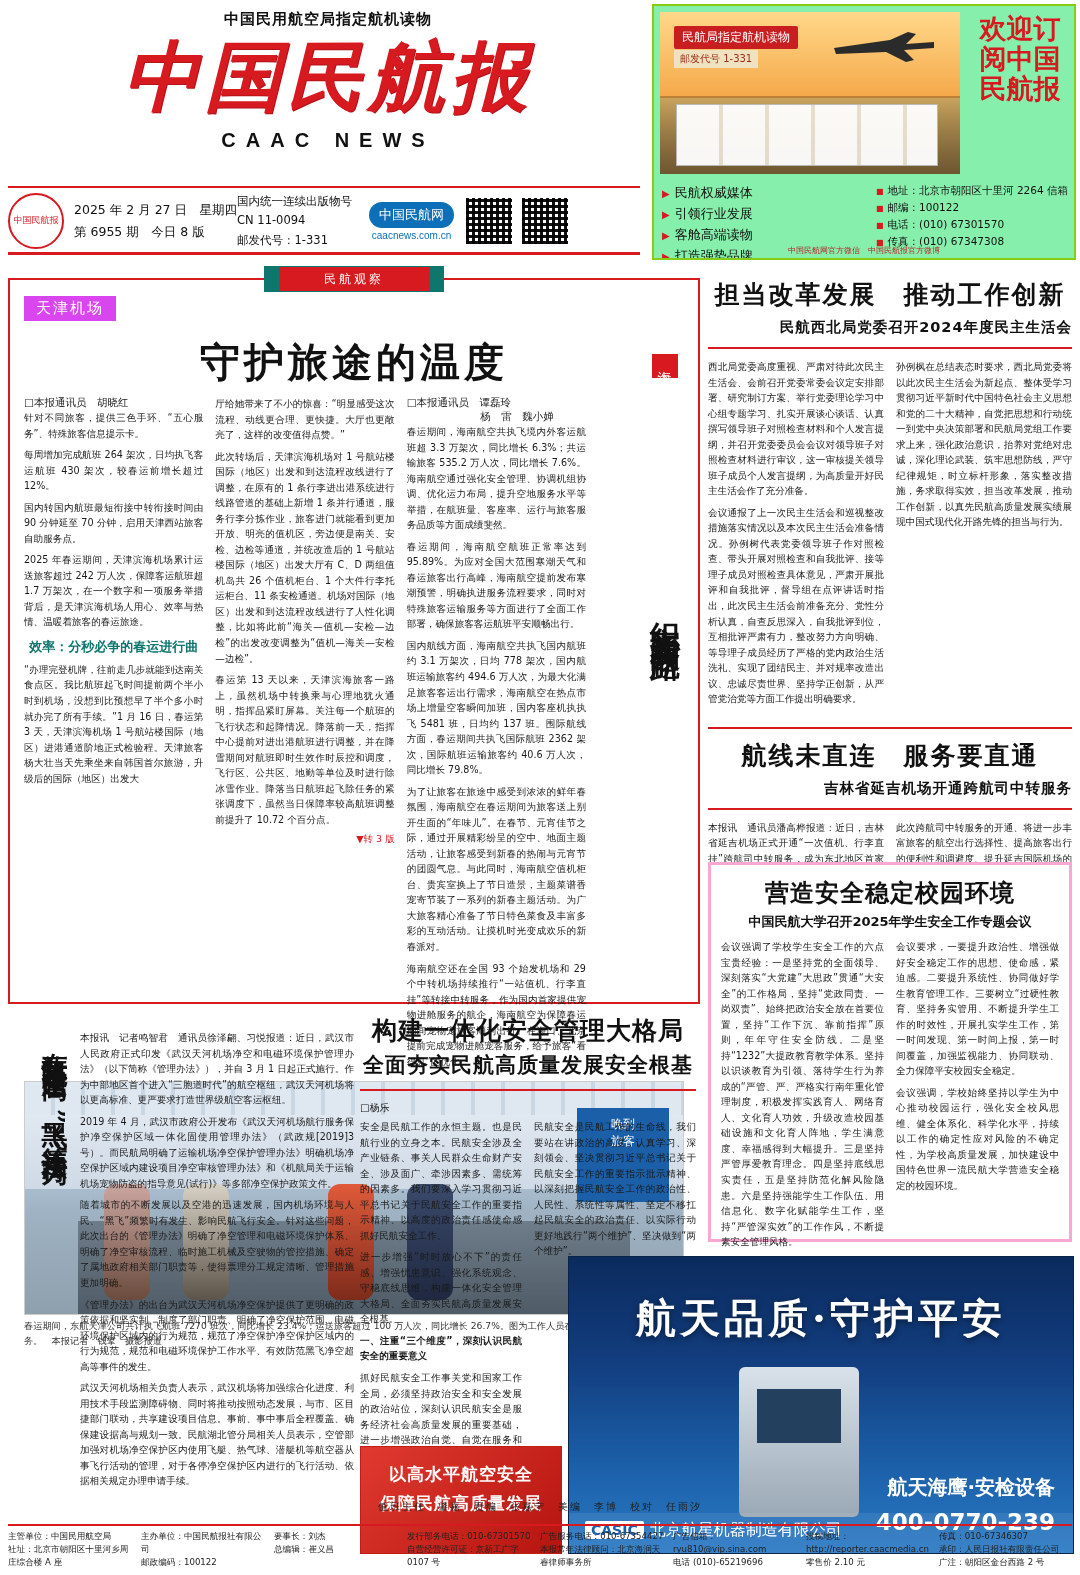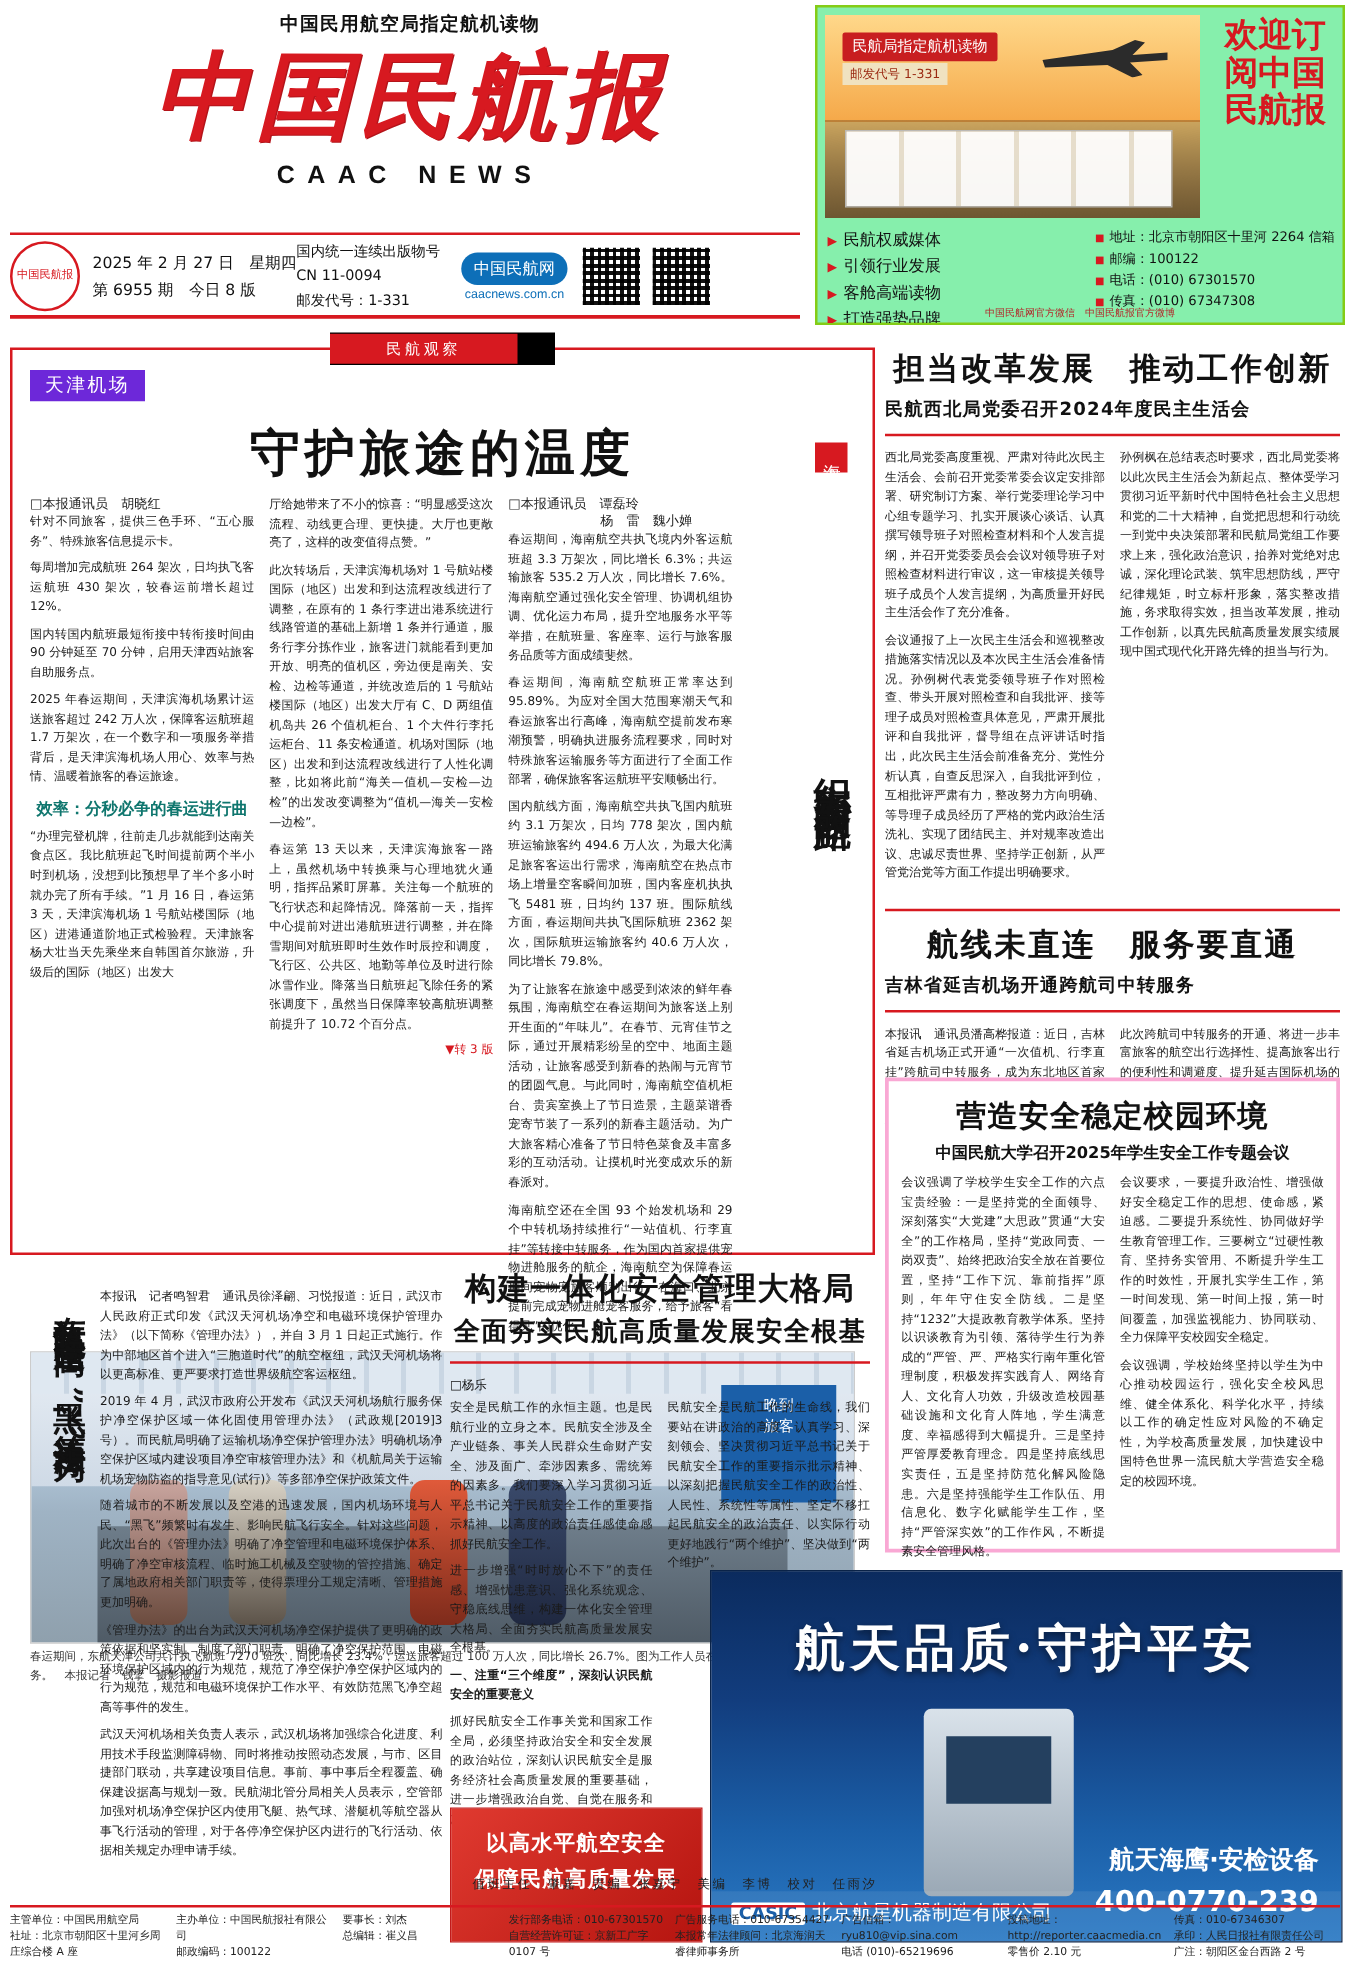--- a/index.html
+++ b/index.html
@@ -84,24 +84,24 @@
   .ad-contacts{position:absolute;left:222px;top:176px;width:192px;font-family:"DejaVu Sans",sans-serif;font-size:10.5px;line-height:1.62;color:#111;}
   .ad-contacts div:before{content:"\25A0";color:#d71920;font-size:8px;margin-right:4px;}
   .ad-foot{position:absolute;left:0;bottom:2px;width:100%;text-align:center;font-size:8px;color:#b3262a;font-family:"DejaVu Sans",sans-serif;}
 
   
   .main{position:absolute;left:8px;top:266px;width:1064px;height:1250px;}
 
   
   .feature{position:absolute;left:0;top:12px;width:688px;height:722px;border:2px solid #d71920;background:#fff;}
   .feature-orn{position:absolute;left:50%;transform:translateX(-50%);top:-14px;width:180px;height:26px;
-     background:#000000;display:flex;align-items:center;justify-content:flex-start;}
+     background:#0f766e;display:flex;align-items:center;justify-content:center;}
   .feature-orn .badge{width:150px;height:24px;background:#d71920;color:#fff;font-size:12px;
      display:flex;align-items:center;justify-content:center;font-family:"DejaVu Sans",sans-serif;letter-spacing:3px;}
-  .sec-tag{display:inline-block;background:#6d28d9;color:#fff;font-family:"DejaVu Sans",sans-serif;
+  .sec-tag{display:inline-block;background:#d946ef;color:#fff;font-family:"DejaVu Sans",sans-serif;
      font-size:15px;padding:3px 12px;letter-spacing:2px;}
   .feat-title{font-family:"DejaVu Serif",serif;font-weight:bold;font-size:40px;letter-spacing:4px;color:#111;text-align:center;margin:14px 0 6px;}
   .byline{font-family:"DejaVu Sans",sans-serif;font-size:10.5px;color:#222;}
   .cols3{display:flex;gap:12px;padding:0 14px;}
   .col{flex:1;}
   p.body{font-family:"DejaVu Sans",sans-serif;font-size:9.6px;line-height:1.62;text-align:justify;margin:0 0 6px;color:#1a1a1a;}
   .subhead{font-family:"DejaVu Sans",sans-serif;font-weight:bold;font-size:13px;text-align:center;margin:8px 0 6px;color:#0f766e;}
   .turn{font-family:"DejaVu Sans",sans-serif;font-size:9.5px;color:#d71920;text-align:right;}
   .photo{margin:6px 14px 2px;height:232px;border:1px solid #ccc;position:relative;overflow:hidden;
      background:linear-gradient(180deg,#cfe0ef 0%,#b9cfe3 28%,#9fb3c4 55%,#8fa0ad 100%);}
@@ -117,21 +117,21 @@
   
   .vert-title{position:absolute;right:16px;top:120px;width:54px;text-align:center;
      font-family:"DejaVu Serif",serif;font-weight:bold;font-size:30px;color:#111;line-height:1.12;
      writing-mode:vertical-rl;letter-spacing:5px;height:430px;}
   .vert-tag{position:absolute;right:20px;top:74px;background:#d71920;color:#fff;font-family:"DejaVu Sans",sans-serif;
      font-size:14px;padding:6px 4px;writing-mode:vertical-rl;letter-spacing:3px;}
 
   
   .rightcol{position:absolute;left:700px;top:12px;width:364px;}
   .hl1{font-family:"DejaVu Serif",serif;font-weight:bold;font-size:25px;text-align:center;letter-spacing:2px;color:#111;}
-  .hl2{font-family:"DejaVu Sans",sans-serif;font-weight:bold;font-size:14.5px;text-align:left;color:#111;margin-top:7px;letter-spacing:1px;}
+  .hl2{font-family:"DejaVu Sans",sans-serif;font-weight:bold;font-size:14.5px;text-align:right;color:#111;margin-top:7px;letter-spacing:1px;}
   .hr-red{height:2px;background:#d71920;margin:10px 0;}
   .cols2{display:flex;gap:12px;}
 
   
   .redbox{position:absolute;left:700px;top:596px;width:364px;height:380px;border:3px solid #f9a8d4;padding:8px 10px;box-sizing:border-box;background:#fff;}
   .redbox h2{font-family:"DejaVu Serif",serif;font-weight:bold;font-size:24px;text-align:center;margin:4px 0 4px;letter-spacing:1px;}
   .redbox h3{font-family:"DejaVu Sans",sans-serif;font-weight:bold;font-size:13px;text-align:center;margin:0 0 8px;}
 
   
   .bottomcenter{position:absolute;left:352px;top:748px;width:336px;}

